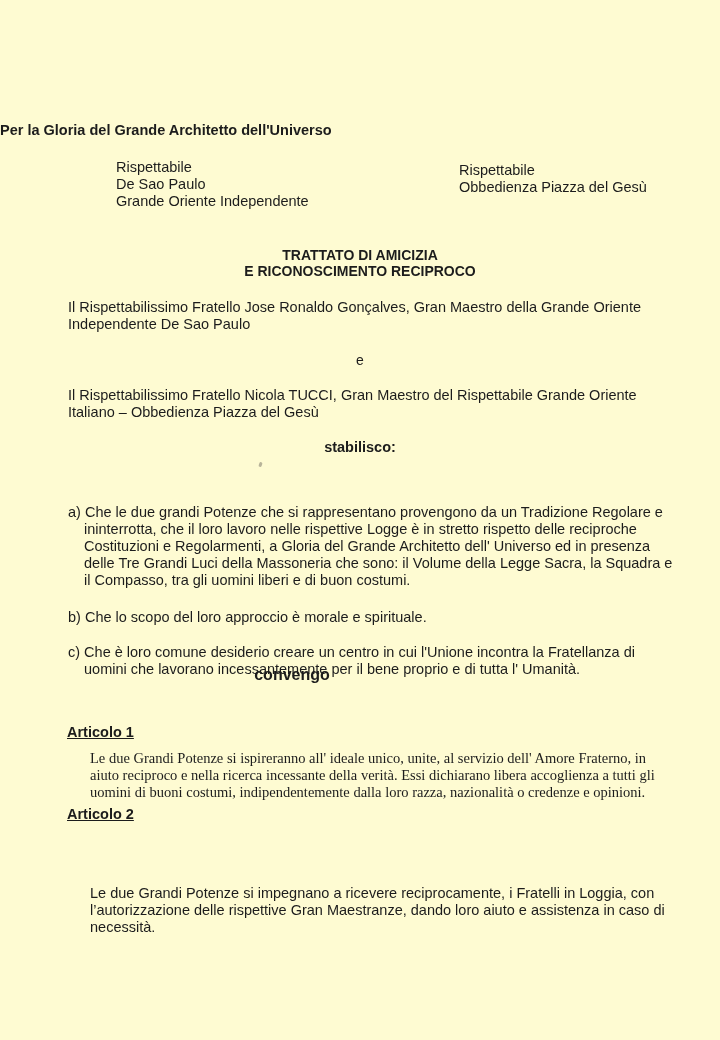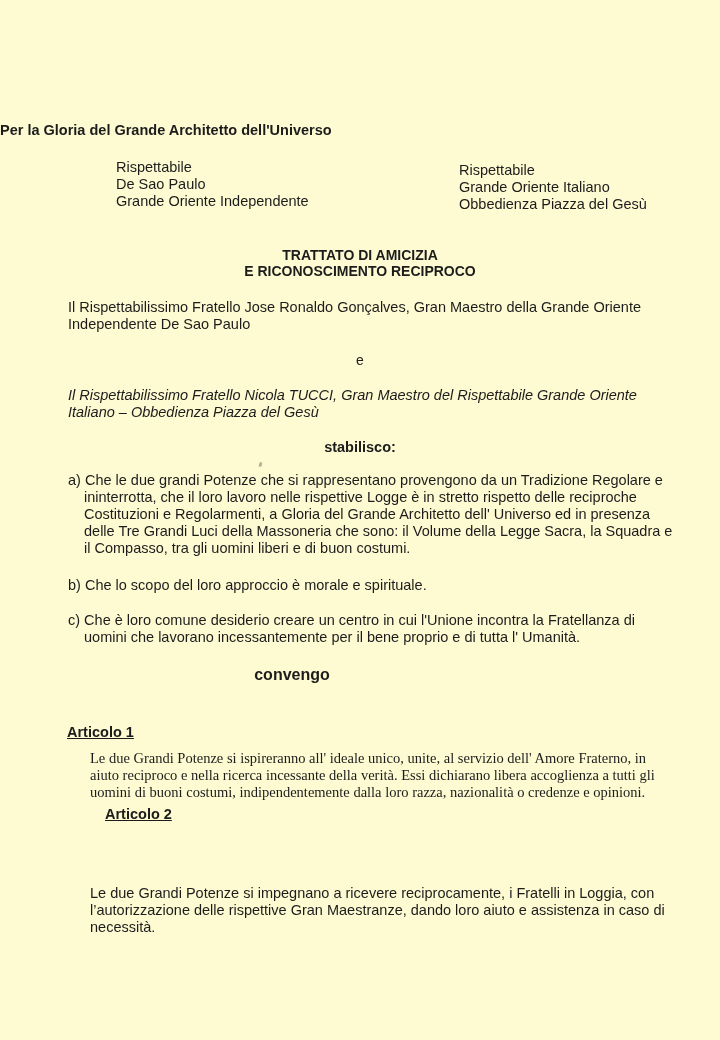--- a/index.html
+++ b/index.html
@@ -14,49 +14,48 @@
   .abs { position: absolute; }
   .title { top: 122px; left: 0; width: 720px; text-align: left; font-weight: bold; font-size: 14.5px; }
   .party { font-size: 14.5px; line-height: 17px; }
   .party-left { top: 159px; left: 68px; }
   .party-right { top: 162px; left: 411px; }
   .party div { white-space: nowrap; margin-left: 48px; }
   .treaty-title { top: 247px; left: 0; width: 720px; text-align: center; font-weight: bold; font-size: 14px; line-height: 16px; }
   .para { left: 68px; width: 600px; font-size: 14.5px; line-height: 17px; }
   .p1 { top: 299px; }
   .conj { top: 352px; left: 0; width: 720px; text-align: center; font-size: 14px; }
-  .p2 { top: 387px; font-style: italic; }
+  .p2 { top: 387px; }
   .stabilisco { top: 439px; left: 0; width: 720px; text-align: center; font-weight: bold; font-size: 14.5px; }
-  .item { left: 68px; width: 610px; font-size: 14.5px; line-height: 17px; padding-left: 16px; text-indent: -16px; box-sizing: border-box; }
+  .item { left: 68px; width: 610px; font-size: 14.5px; line-height: 17px; padding-left: 16px; text-indent: -16px; box-sizing: border-box; margin-top: 32px; }
   .item-a { top: 472px; }
   .item-b { top: 577px; }
   .item-c { top: 612px; }
   .convengo { top: 666px; left: 0; width: 584px; text-align: center; font-weight: bold; font-size: 16px; }
   .art-head { left: 67px; font-weight: bold; font-size: 14.5px; text-decoration: underline; }
   .art1-head { top: 724px; }
-  .art2-head { top: 806px; margin-left: 38px; }
+  .art2-head { top: 806px; }
   .art-body { left: 90px; width: 580px; font-size: 14.5px; line-height: 17px; }
   .art1-body { top: 750px; font-family: Liberation Serif, serif; }
   .art2-body { top: 885px; }
   .mark { top: 462px; left: 259px; width: 3px; height: 5px; background: #b8b49a; border-radius: 2px; transform: rotate(20deg); }
 </style>
 </head>
 <body>
 
 <div class="abs title">Per la Gloria del Grande Architetto dell'Universo</div>
 
 <div class="abs party party-left">
   <div>Rispettabile</div>
   <div>De Sao Paulo</div>
   <div>Grande Oriente Independente</div>
 </div>
 
 <div class="abs party party-right">
   <div>Rispettabile</div>
-  <div>Grande Oriente Italiano</div>
   <div>Obbedienza Piazza del Gesù</div>
 </div>
 
 <div class="abs treaty-title">
   <div>TRATTATO DI AMICIZIA</div>
   <div>E RICONOSCIMENTO RECIPROCO</div>
 </div>
 
 <div class="abs para p1">Il Rispettabilissimo  Fratello Jose Ronaldo Gonçalves, Gran Maestro della  Grande Oriente Independente De Sao Paulo</div>
 <div class="abs conj">e</div>

